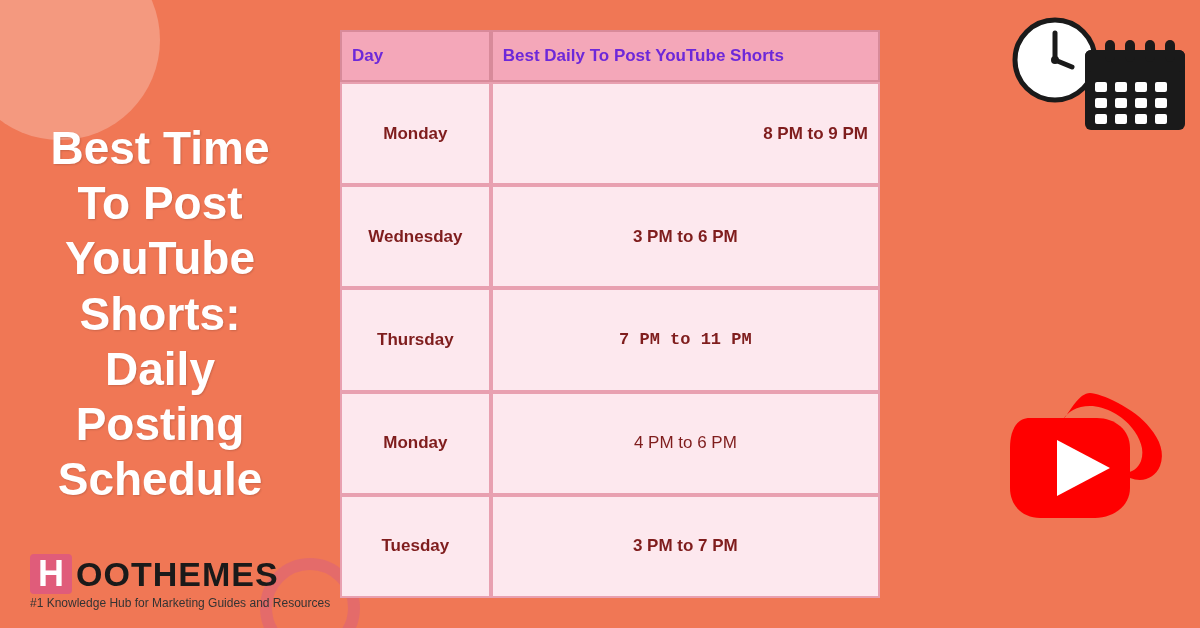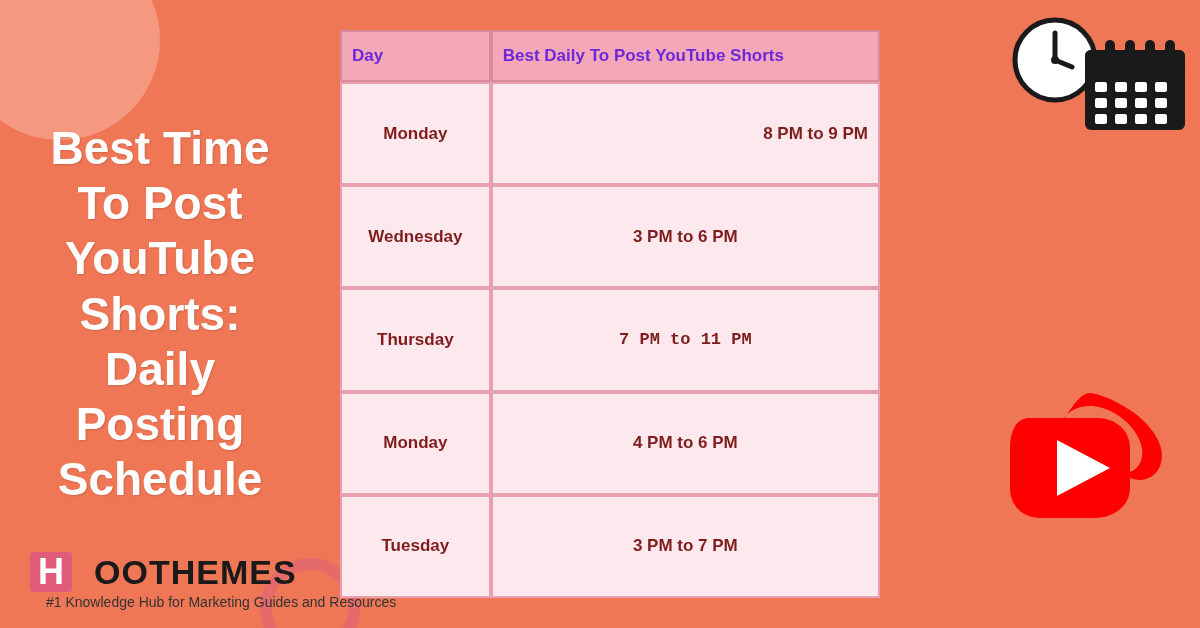--- a/index.html
+++ b/index.html
@@ -87,29 +87,27 @@
       padding: 2px 8px;
       border-radius: 4px;
       line-height: 1;
     }
 
     .logo-text {
       font-size: 34px;
       font-weight: 900;
       color: #1a1a1a;
       letter-spacing: 1px;
-      margin-left: 18px;
     }
 
     .logo-tagline {
-      font-size: 14px;
+      font-size: 12px;
       color: #333;
       margin-top: 2px;
       font-weight: 500;
-      margin-left: 16px;
     }
 
     
     .table-section {
       position: absolute;
       left: 340px;
       top: 30px;
       bottom: 30px;
       width: 540px;
     }
@@ -212,21 +210,21 @@
           <tr>
             <td>Wednesday</td>
             <td style="font-weight: 700;">3 PM to 6 PM</td>
           </tr>
           <tr>
             <td>Thursday</td>
             <td style="font-weight: 700; font-family: Liberation Mono, monospace;">7 PM to 11 PM</td>
           </tr>
           <tr>
             <td>Monday</td>
-            <td style="font-weight: 700;">4 PM to 6 PM</td>
+            <td style="font-weight: 400;">4 PM to 6 PM</td>
           </tr>
           <tr>
             <td>Tuesday</td>
             <td style="font-weight: 700;">3 PM to 7 PM</td>
           </tr>
         </tbody>
     </table>
   </div>
 
   <div class="clock-icon">

